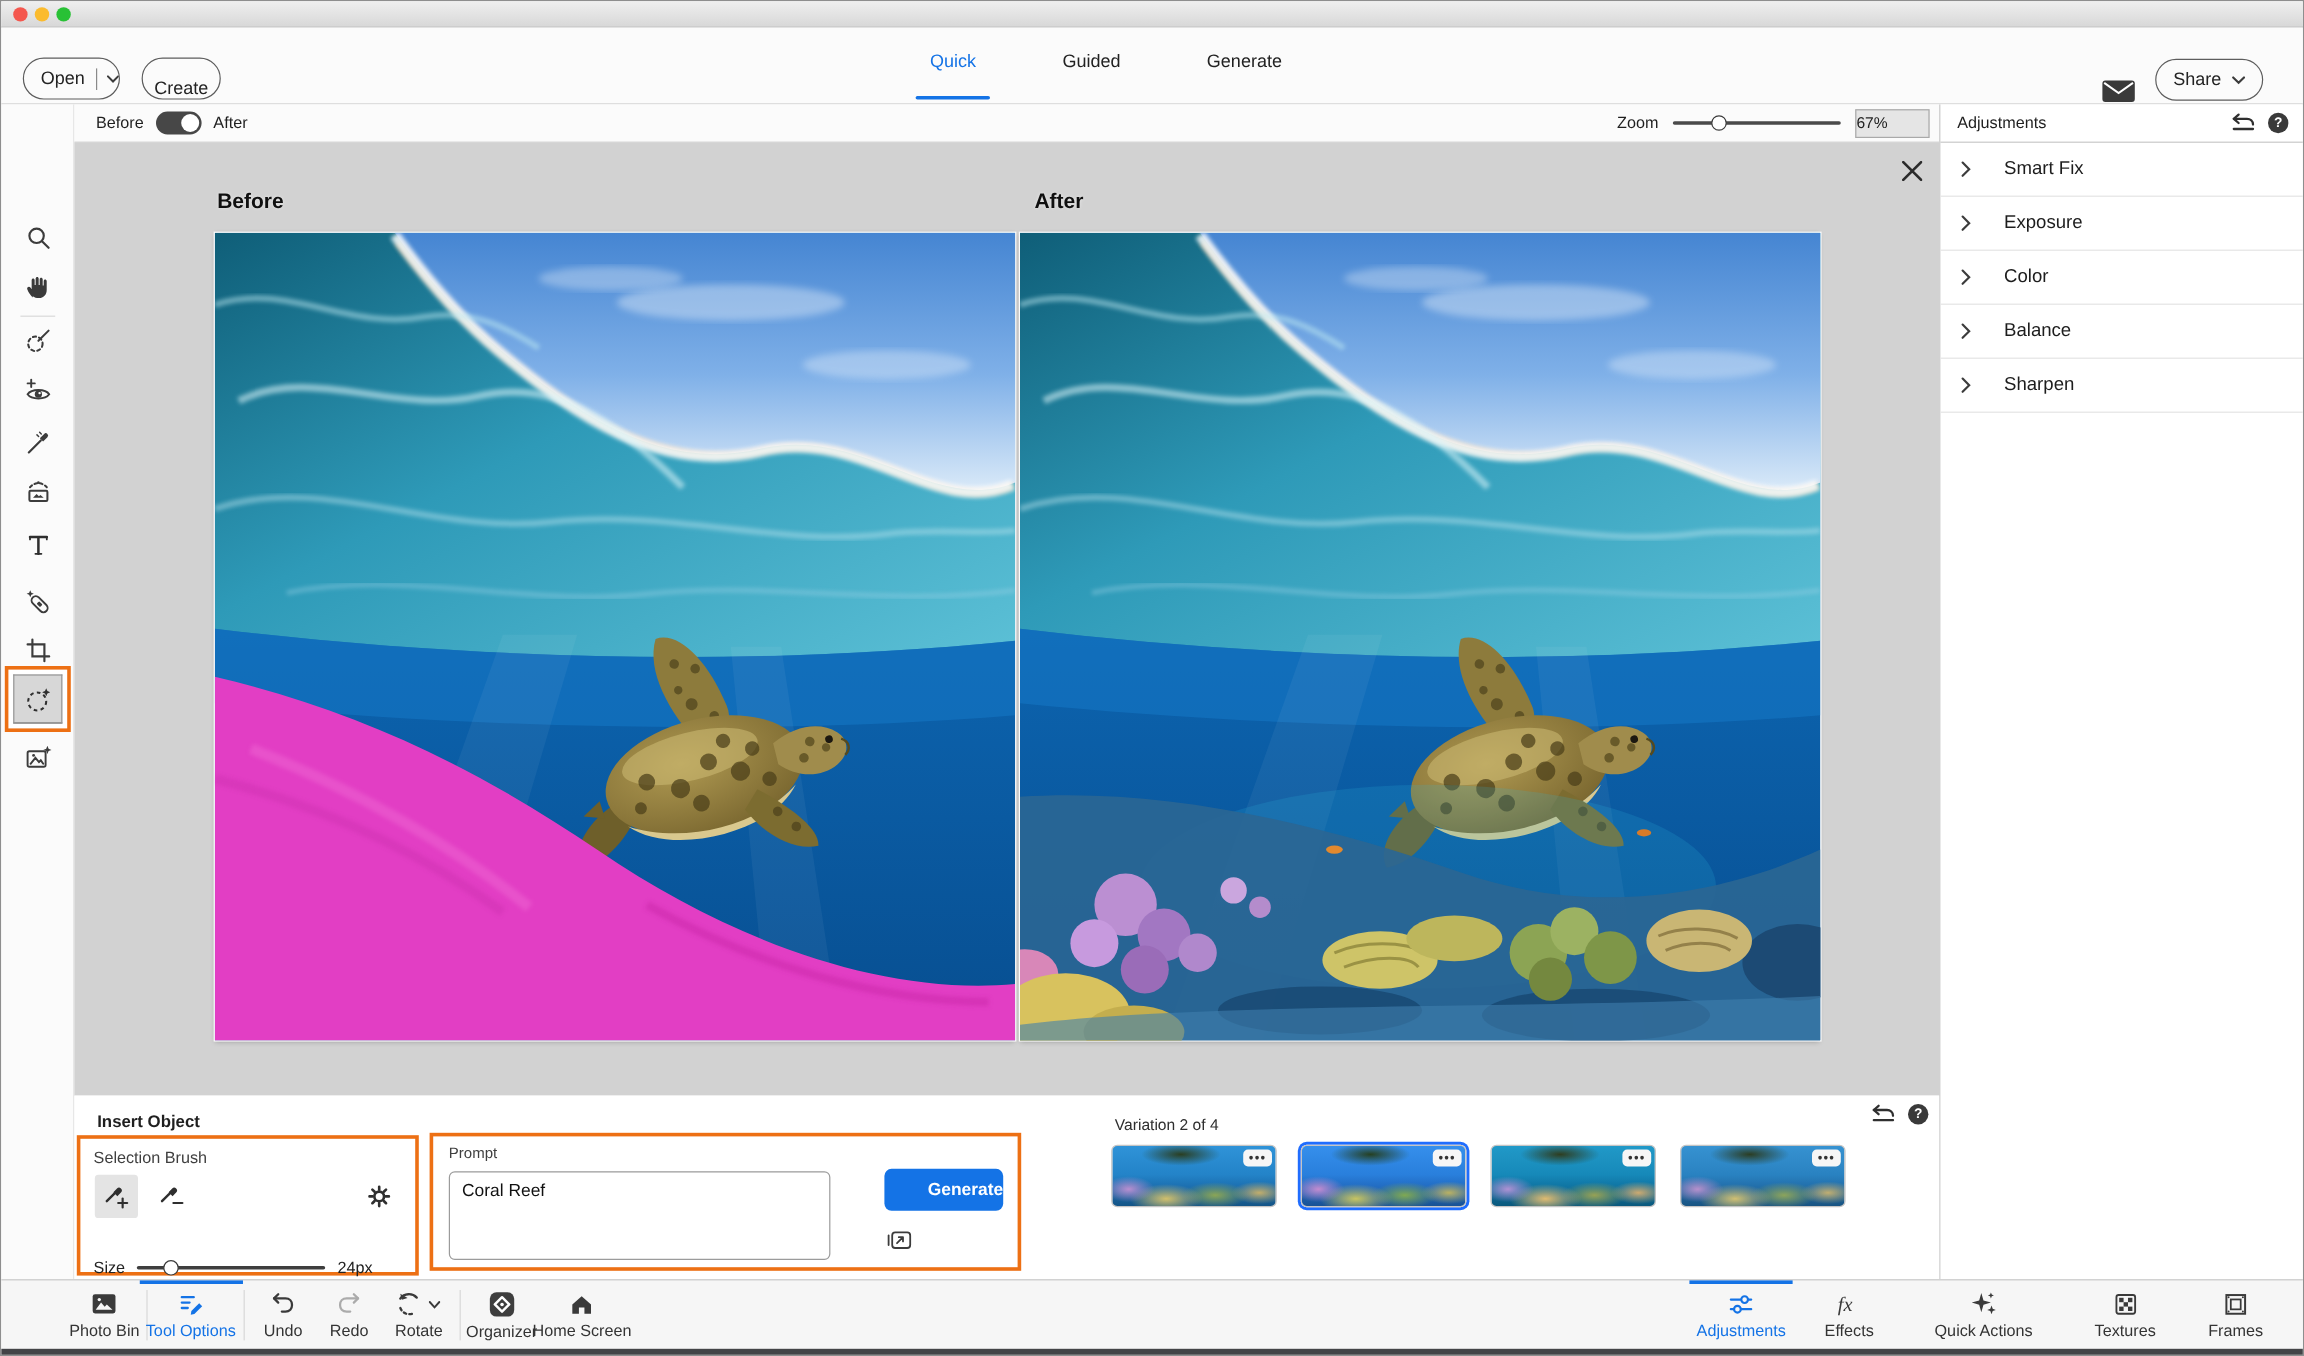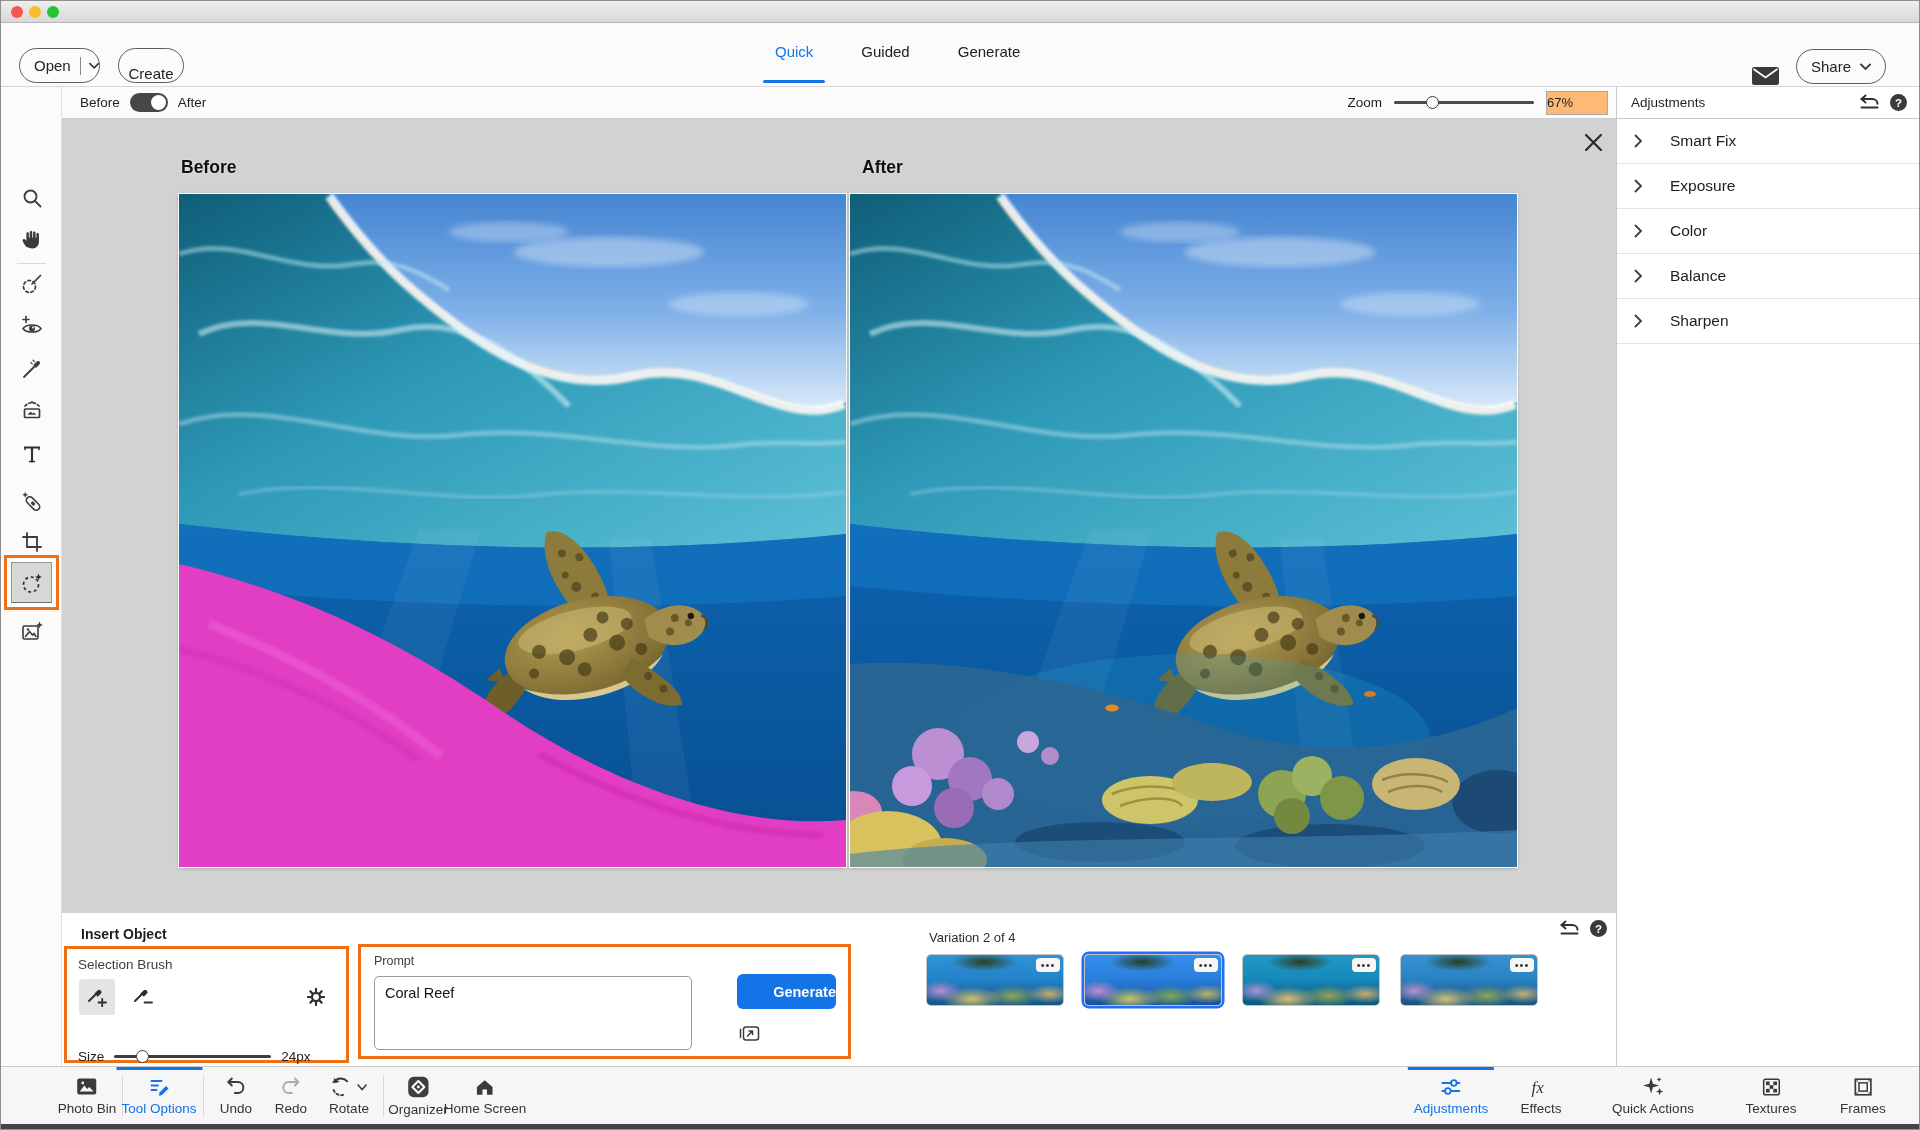--- a/index.html
+++ b/index.html
@@ -17,41 +17,41 @@
   
   .header { position:absolute; left:0; top:22px; width:1920px; height:64px;
     background:#fbfbfb; border-bottom:1px solid #d6d6d6; }
   .pill { position:absolute; top:25px; height:35px; border:1.5px solid #5d5d5d; border-radius:18px;
     display:flex; align-items:center; font-size:15px; color:#232323; background:transparent; cursor:default; }
   .open-btn { left:18px; width:81px; }
   .open-btn .lbl { padding-left:14px; }
   .open-btn .vsep { width:1px; height:18px; background:#8a8a8a; margin:0 8px 0 9px; }
   .create-btn { left:117px; width:66px; justify-content:center;align-items:flex-end; }
   .share-btn { left:1795px; width:90px; top:26px; padding:0 14px; justify-content:space-between; }
-  .tabs { position:absolute; left:760px; top:0; height:80px; display:flex; gap:20px; }
+  .tabs { position:absolute; left:760px; top:0; height:80px; display:flex; gap:44px; }
   .tab { position:relative; height:64px; display:flex; align-items:center; padding:0 14px 8px; font-size:15px; color:#222; }
   .tab.active { color:#1473e6; }
   .tab.active::after { content:""; position:absolute; left:2px; right:2px; bottom:4px; height:3px; background:#1473e6; border-radius:2px; }
   .mail { position:absolute; left:1750px; top:43px; }
   
   .ltools { position:absolute; left:0; top:86px; width:61px; height:979px; background:#fbfbfb; border-right:1px solid #e2e2e2; }
   .tool { position:absolute; left:0; width:61px; height:42px; display:flex; align-items:center; justify-content:center; }
   .tdiv { position:absolute; left:16px; width:29px; height:1px; background:#d9d9d9; }
   .tool-sel { position:absolute; left:3px; top:468px; width:55px; height:55px; border:3px solid #ed7014; background:#fff; display:flex; align-items:center; justify-content:center; }
   .tool-sel .inner { width:41px; height:41px; background:#d7d7d7; border:1px solid #979797; border-bottom-color:#6e6e6e; display:flex; align-items:center; justify-content:center; }
   
   .cbar { position:absolute; left:61px; top:86px; width:1554px; height:32px; background:#fbfbfb;
     border-bottom:1px solid #cfcfcf; display:flex; align-items:center; font-size:13.5px; color:#1f1f1f; }
   .cbar .bl { margin-left:18px; }
   .switch { width:38px; height:19px; border-radius:10px; background:#474747; position:relative; margin:0 10px; }
   .switch .knob { position:absolute; top:2px; right:2px; width:15px; height:15px; border-radius:50%; background:#fff; }
   .zoomgrp { margin-left:auto; display:flex; align-items:center; padding-right:8px; }
   .ztrack { position:relative; width:140px; height:3px; background:#4a4a4a; border-radius:2px; margin:0 12px 0 12px; }
   .zthumb { position:absolute; left:32px; top:-5px; width:13px; height:13px; background:#fff; border:1.5px solid #3c3c3c; border-radius:50%; }
-  .zval { width:62px; height:24px; border:1px solid #a9a9a9; background:#fdba74; font-size:13px; padding:0 0; font-family:"Liberation Sans",sans-serif; color:#222; }
+  .zval { width:62px; height:24px; border:1px solid #a9a9a9; background:#e5e5e5; font-size:13px; padding:0 0; font-family:"Liberation Sans",sans-serif; color:#222; }
   
   .rpanel { position:absolute; left:1615px; top:86px; width:305px; height:979px; background:#fff; border-left:1px solid #c9c9c9; }
   .rp-head { height:32px; border-bottom:1px solid #c9c9c9; display:flex; align-items:center; padding:0 14px 0 14px; font-size:13.5px; color:#1f1f1f; }
   .rp-icons { margin-left:auto; display:flex; align-items:center; gap:10px; }
   .helpdot { width:17px; height:17px; border-radius:50%; background:#3a3a3a; color:#fff; font-size:11.5px; font-weight:bold; display:flex; align-items:center; justify-content:center; }
   .rp-item { height:45px; border-bottom:1px solid #e4e4e4; display:flex; align-items:center; padding-left:17px; font-size:15.5px; color:#1d1d1d; cursor:default; }
   .rp-item svg { margin-right:27px; }
   
   .canvas { position:absolute; left:61px; top:118px; width:1554px; height:794px; background:#d2d2d2; }
   .close-x { position:absolute; right:12px; top:12px; width:22px; height:22px; display:flex; align-items:center; justify-content:center; }

